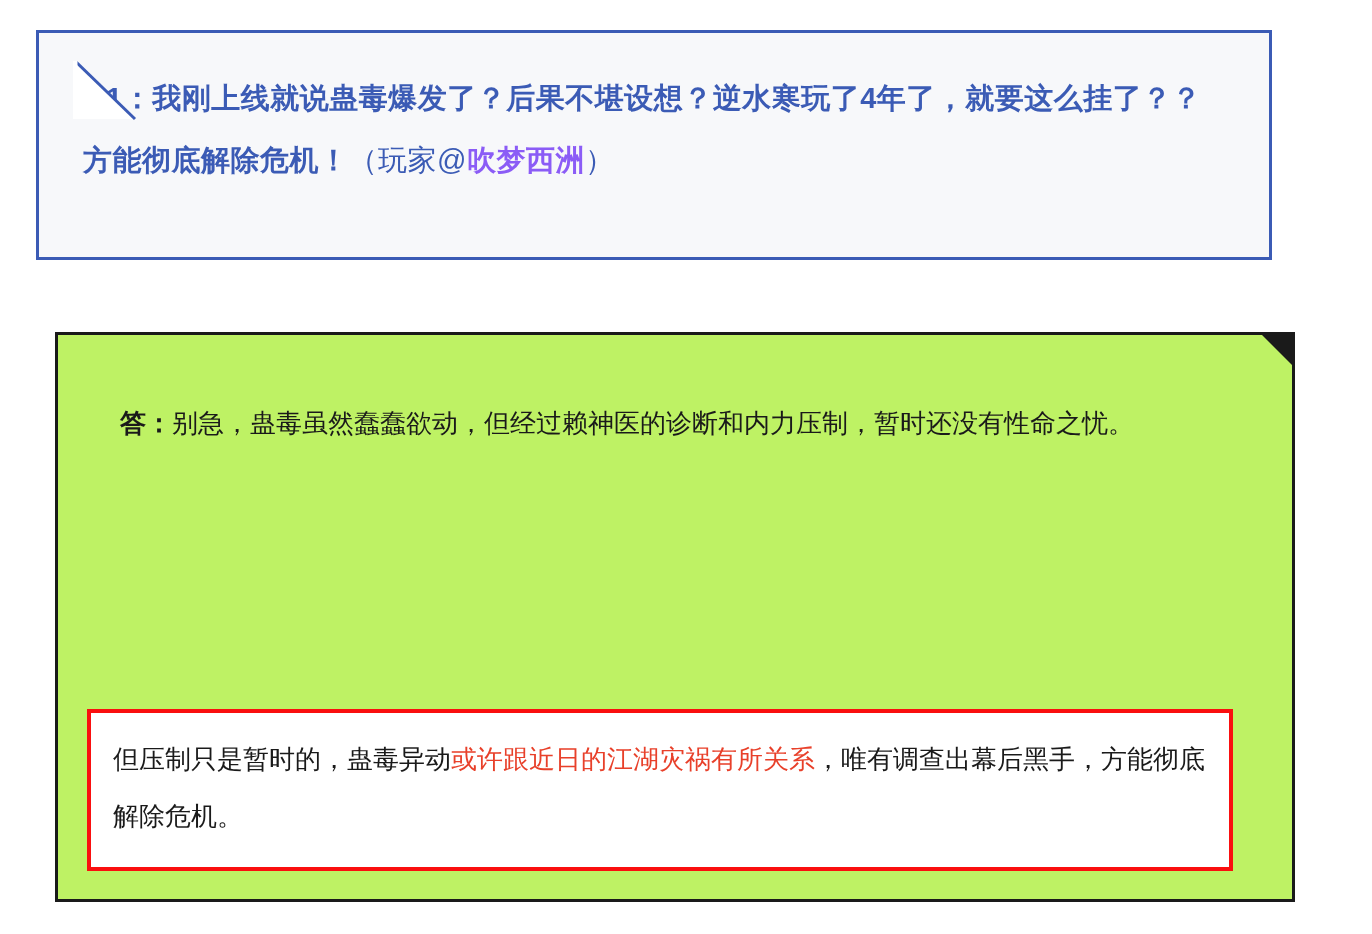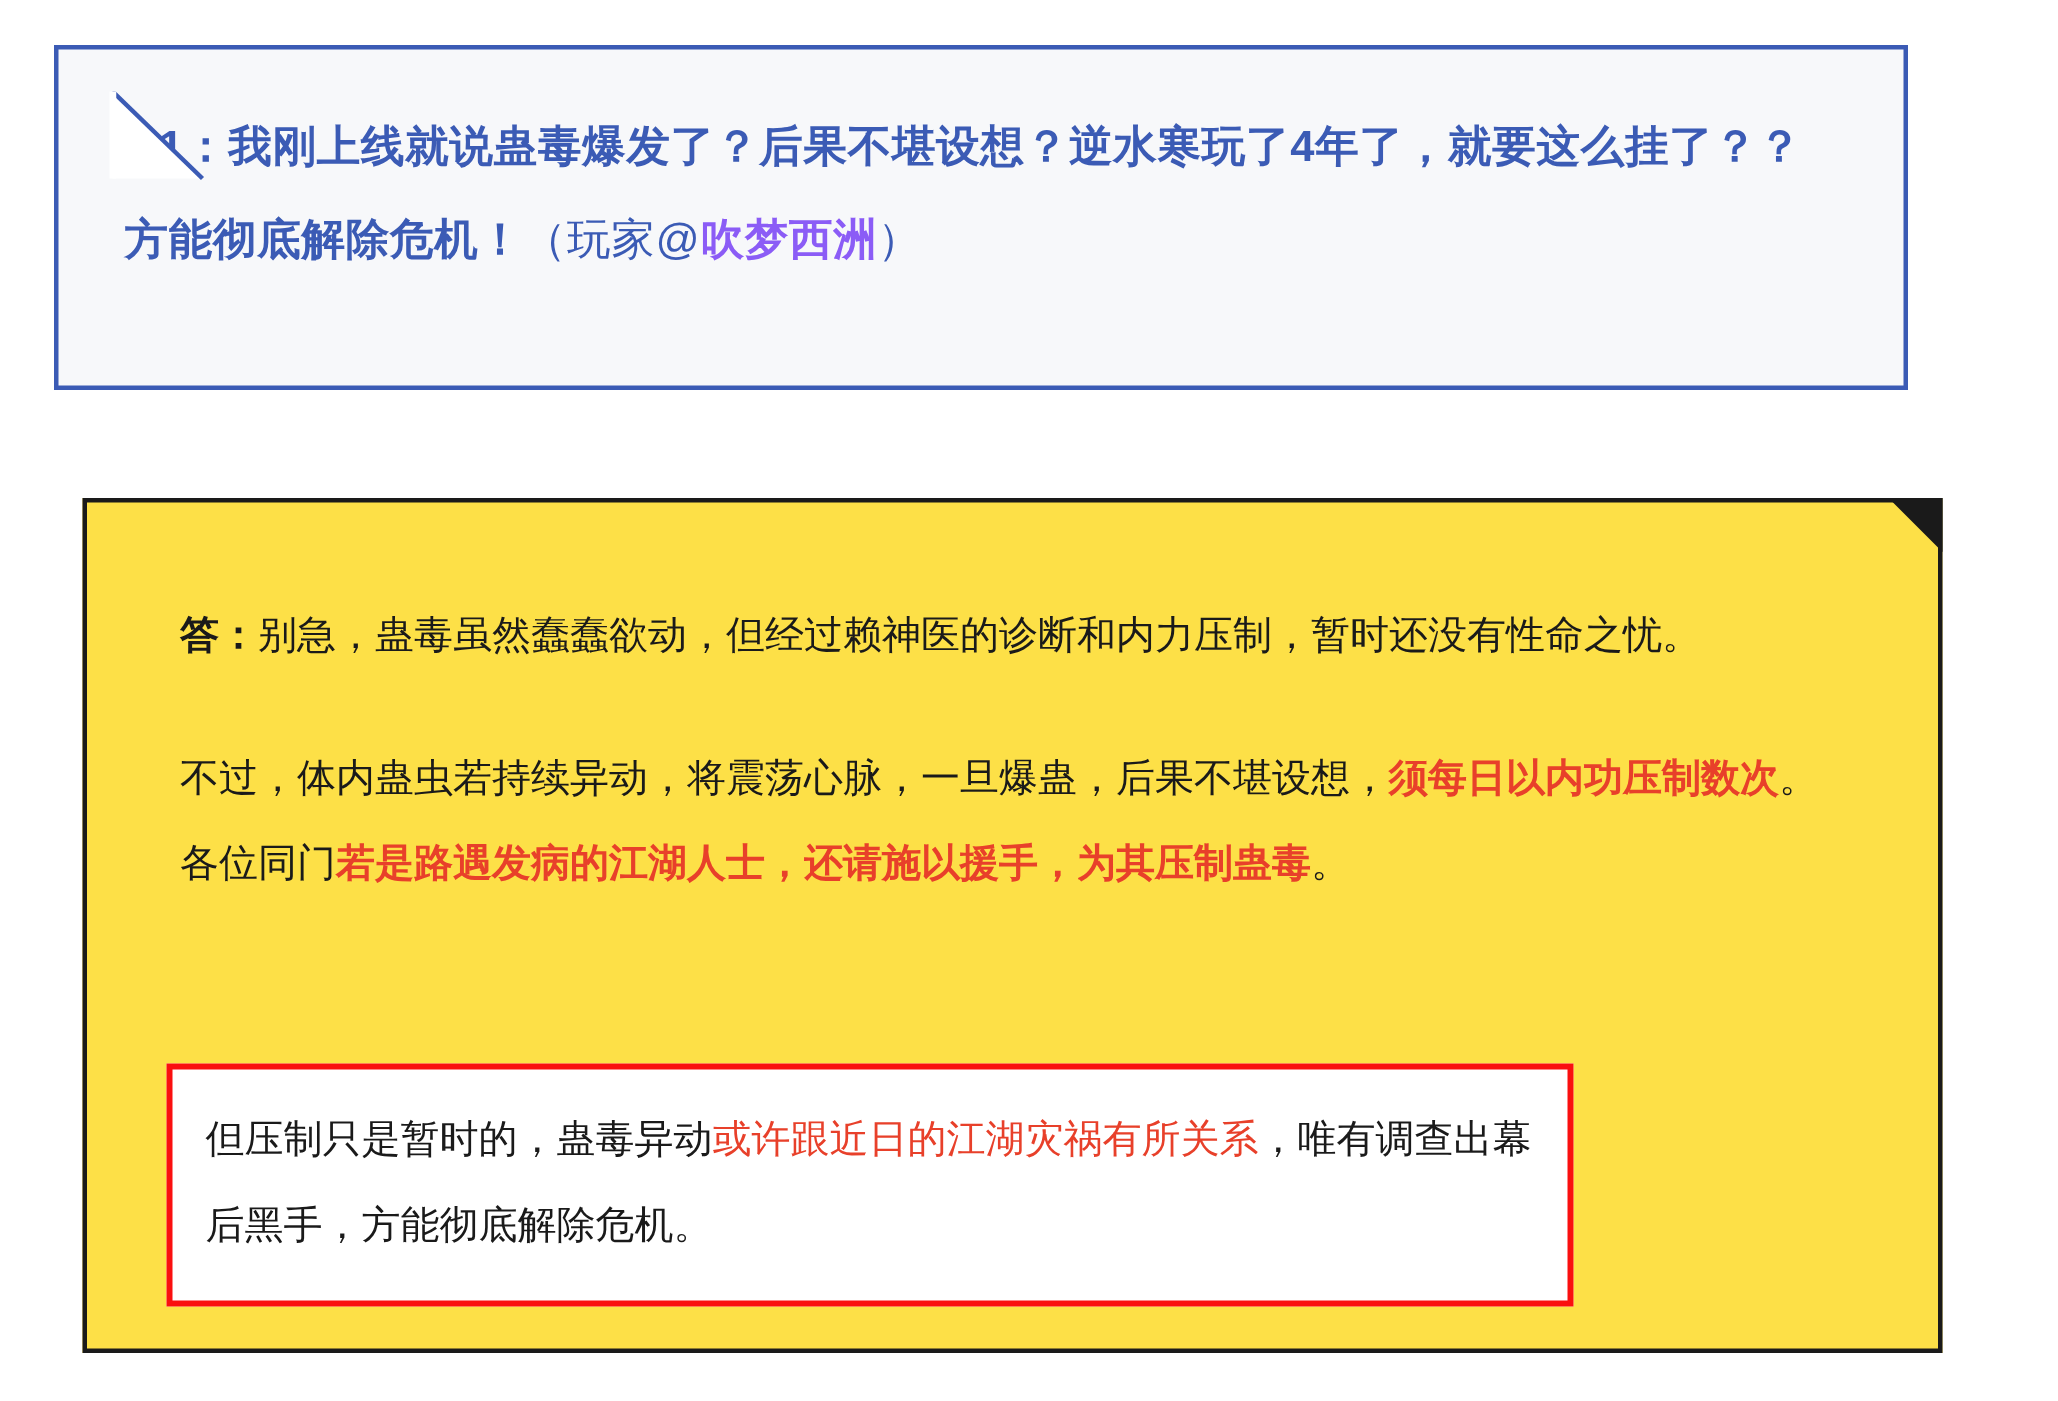--- a/index.html
+++ b/index.html
@@ -60,21 +60,21 @@
 
   
   .a-box {
     position: absolute;
     left: 55px;
     top: 332px;
     width: 1240px;
     height: 570px;
     box-sizing: border-box;
     border: 3px solid #1a1a1a;
-    background: #fde047;
+    background: #bef264;
     padding: 60px 62px 0 62px;
   }
   .a-corner {
     position: absolute;
     right: -3px;
     top: -3px;
     width: 0;
     height: 0;
     border-top: 36px solid #1a1a1a;
     border-left: 36px solid transparent;
@@ -97,23 +97,23 @@
     color: #e8402a;
     font-weight: bold;
   }
   .red-plain {
     color: #e8402a;
   }
 
   
   .hl-box {
     position: absolute;
-    left: 53px;
+    left: 29px;
     top: 374px;
-    width: 938px;
+    width: 1146px;
     box-sizing: border-box;
     border: 4px solid #fa0f0f;
     background: #ffffff;
     padding: 18px 22px 22px 22px;
   }
   .hl-box .a-para {
     margin: 0;
   }
 </style>
 </head>
@@ -132,23 +132,20 @@
     </div>
   </div>
 
   <div class="a-box">
     <div class="a-corner"></div>
 
     <p class="a-para">
       <span class="a-label">答：</span><span>别急，蛊毒虽然蠢蠢欲动，但经过赖神医的诊断和内力压制，暂时还没有性命之忧。</span>
     </p>
 
-    <p class="a-para second">
-      <span>不过，体内蛊虫若持续异动，将震荡心脉，一旦爆蛊，后果不堪设想，</span><span class="red">须每日以内功压制数次</span><span>。各位同门</span><span class="red">若是路遇发病的江湖人士，还请施以援手，为其压制蛊毒</span><span>。</span>
-    </p>
 
     <div class="hl-box">
       <p class="a-para">
         <span>但压制只是暂时的，蛊毒异动</span><span class="red-plain">或许跟近日的江湖灾祸有所关系</span><span>，唯有调查出幕后黑手，方能彻底解除危机。</span>
       </p>
     </div>
   </div>
 
 </div>
 

